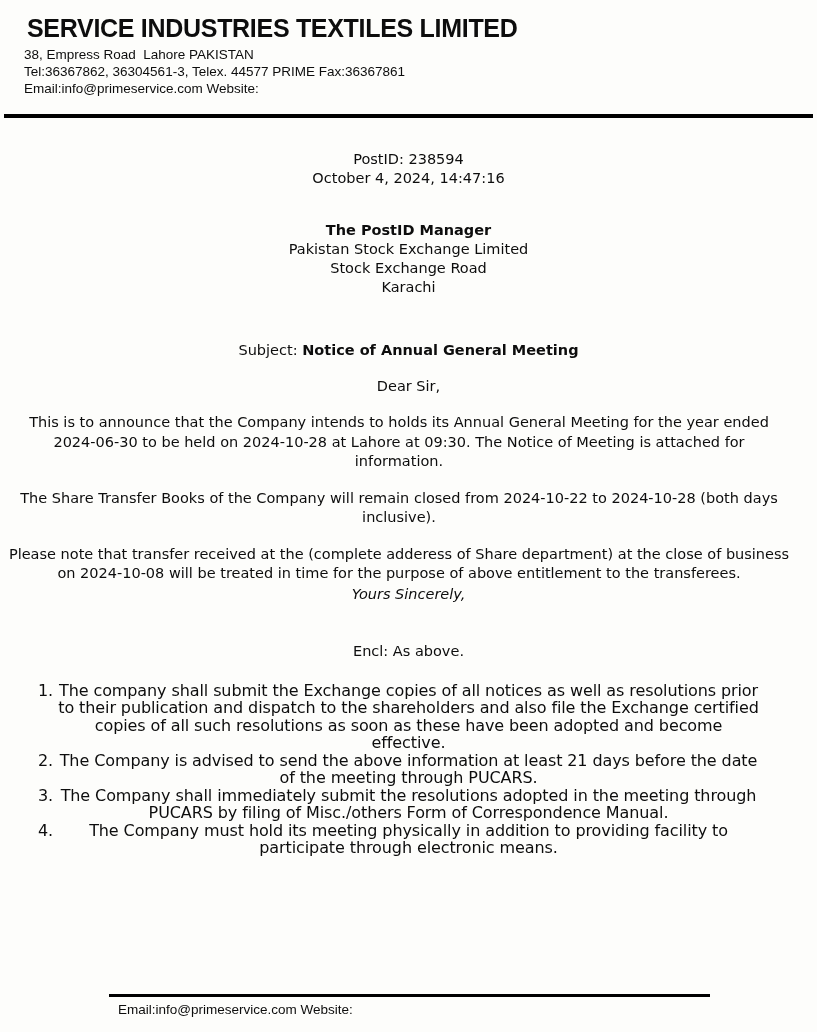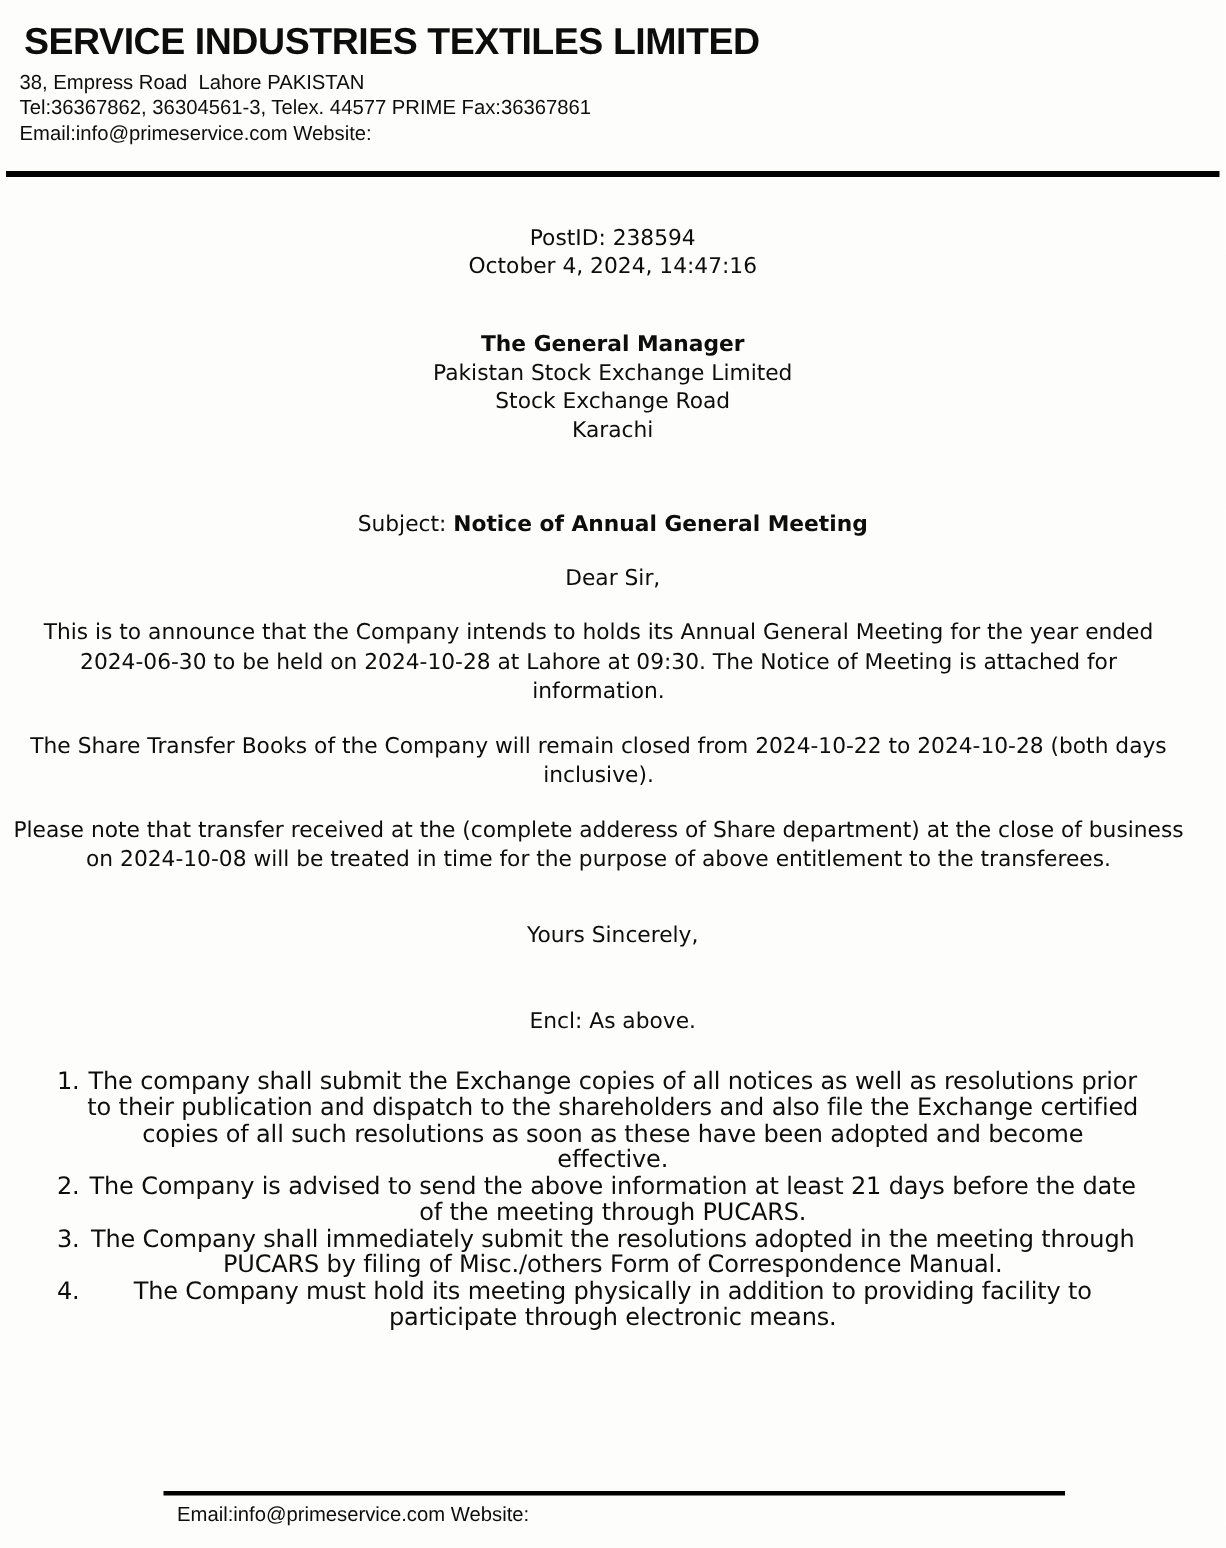--- a/index.html
+++ b/index.html
@@ -7,21 +7,21 @@
   .page {
     position: relative;
     width: 817px;
     height: 1032px;
     background: #fdfdfb;
     color: #0d0d0d;
     font-family: "DejaVu Sans", sans-serif;
     overflow: hidden;
   }
   
-  .letterhead { padding: 14px 0 0 13px; }
+  .letterhead { padding: 14px 0 0 24px; }
   .company-name {
     font-family: "Liberation Sans", sans-serif;
     font-weight: bold;
     font-size: 25px;
     line-height: 28px;
     letter-spacing: -0.3px;
     margin-left: 3px;
   }
   .letterhead-sub {
     font-family: "Liberation Sans", sans-serif;
@@ -42,21 +42,21 @@
     line-height: 19.5px;
     text-align: center;
   }
   .meta { margin-top: 32px; line-height: 19px; }
   .recipient { margin-top: 33px; line-height: 19px; }
   .recipient-name { font-weight: bold; }
   .subject-line { margin-top: 44px; }
   .subject-title { font-weight: bold; }
   .salutation { margin-top: 16px; }
   .para { margin-top: 17px; max-width: 782px; }
-  .closing { margin-top: 31px; }
+  .closing { margin-top: 1px; font-style: italic; }
   .enclosure { margin-top: 38px; }
   .notes-label { margin-top: 34px; }
   ol.notes {
     margin-top: 20px;
     padding-left: 50px;
     padding-right: 50px;
     font-size: 16px;
     line-height: 17.5px;
     letter-spacing: -0.1px;
   }
@@ -92,21 +92,21 @@
   <div class="header-rule"></div>
 
   <div class="content">
 
     <div class="meta">
       <div>PostID: 238594</div>
       <div>October 4, 2024, 14:47:16</div>
     </div>
 
     <div class="recipient">
-      <div class="recipient-name">The General Manager</div>
+      <div class="recipient-name">The PostID Manager</div>
       <div>Pakistan Stock Exchange Limited</div>
       <div>Stock Exchange Road</div>
       <div>Karachi</div>
     </div>
 
     <div class="subject-line"><span class="prewrap">Subject: </span><span class="subject-title">Notice of Annual General Meeting</span></div>
 
     <div class="salutation">Dear Sir,</div>
 
     <p class="para">This is to announce that the Company intends to holds its Annual General Meeting for the year ended 2024-06-30 to be held on 2024-10-28 at Lahore at 09:30. The Notice of Meeting is attached for information.</p>

